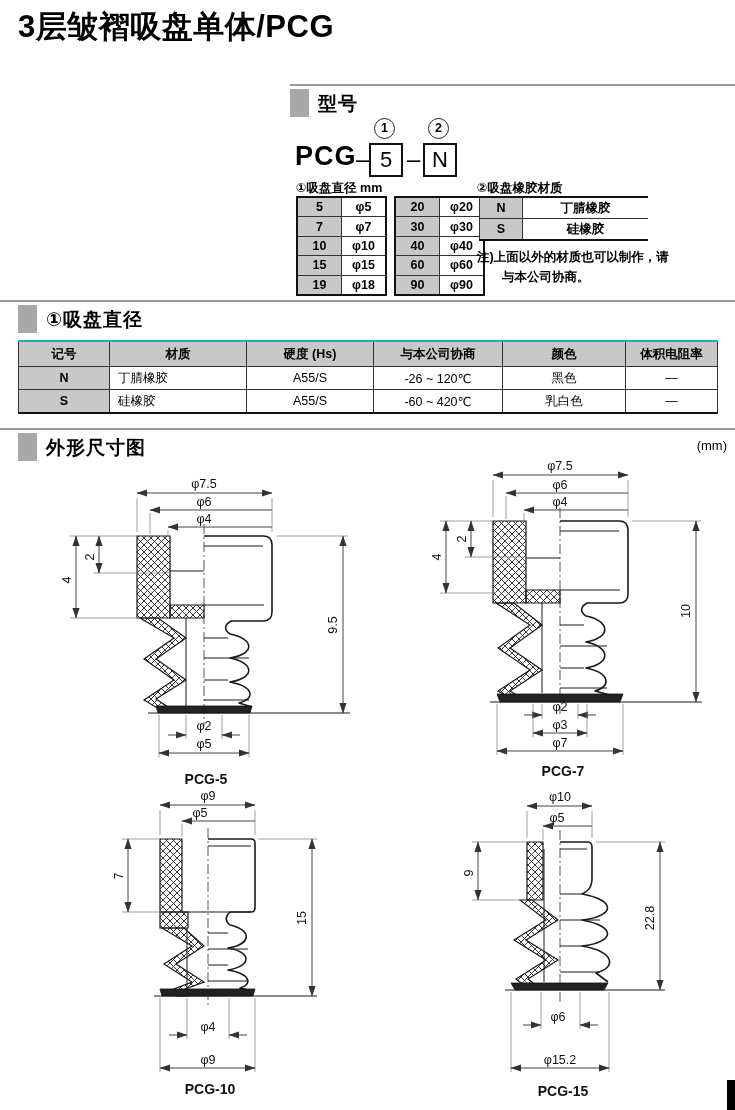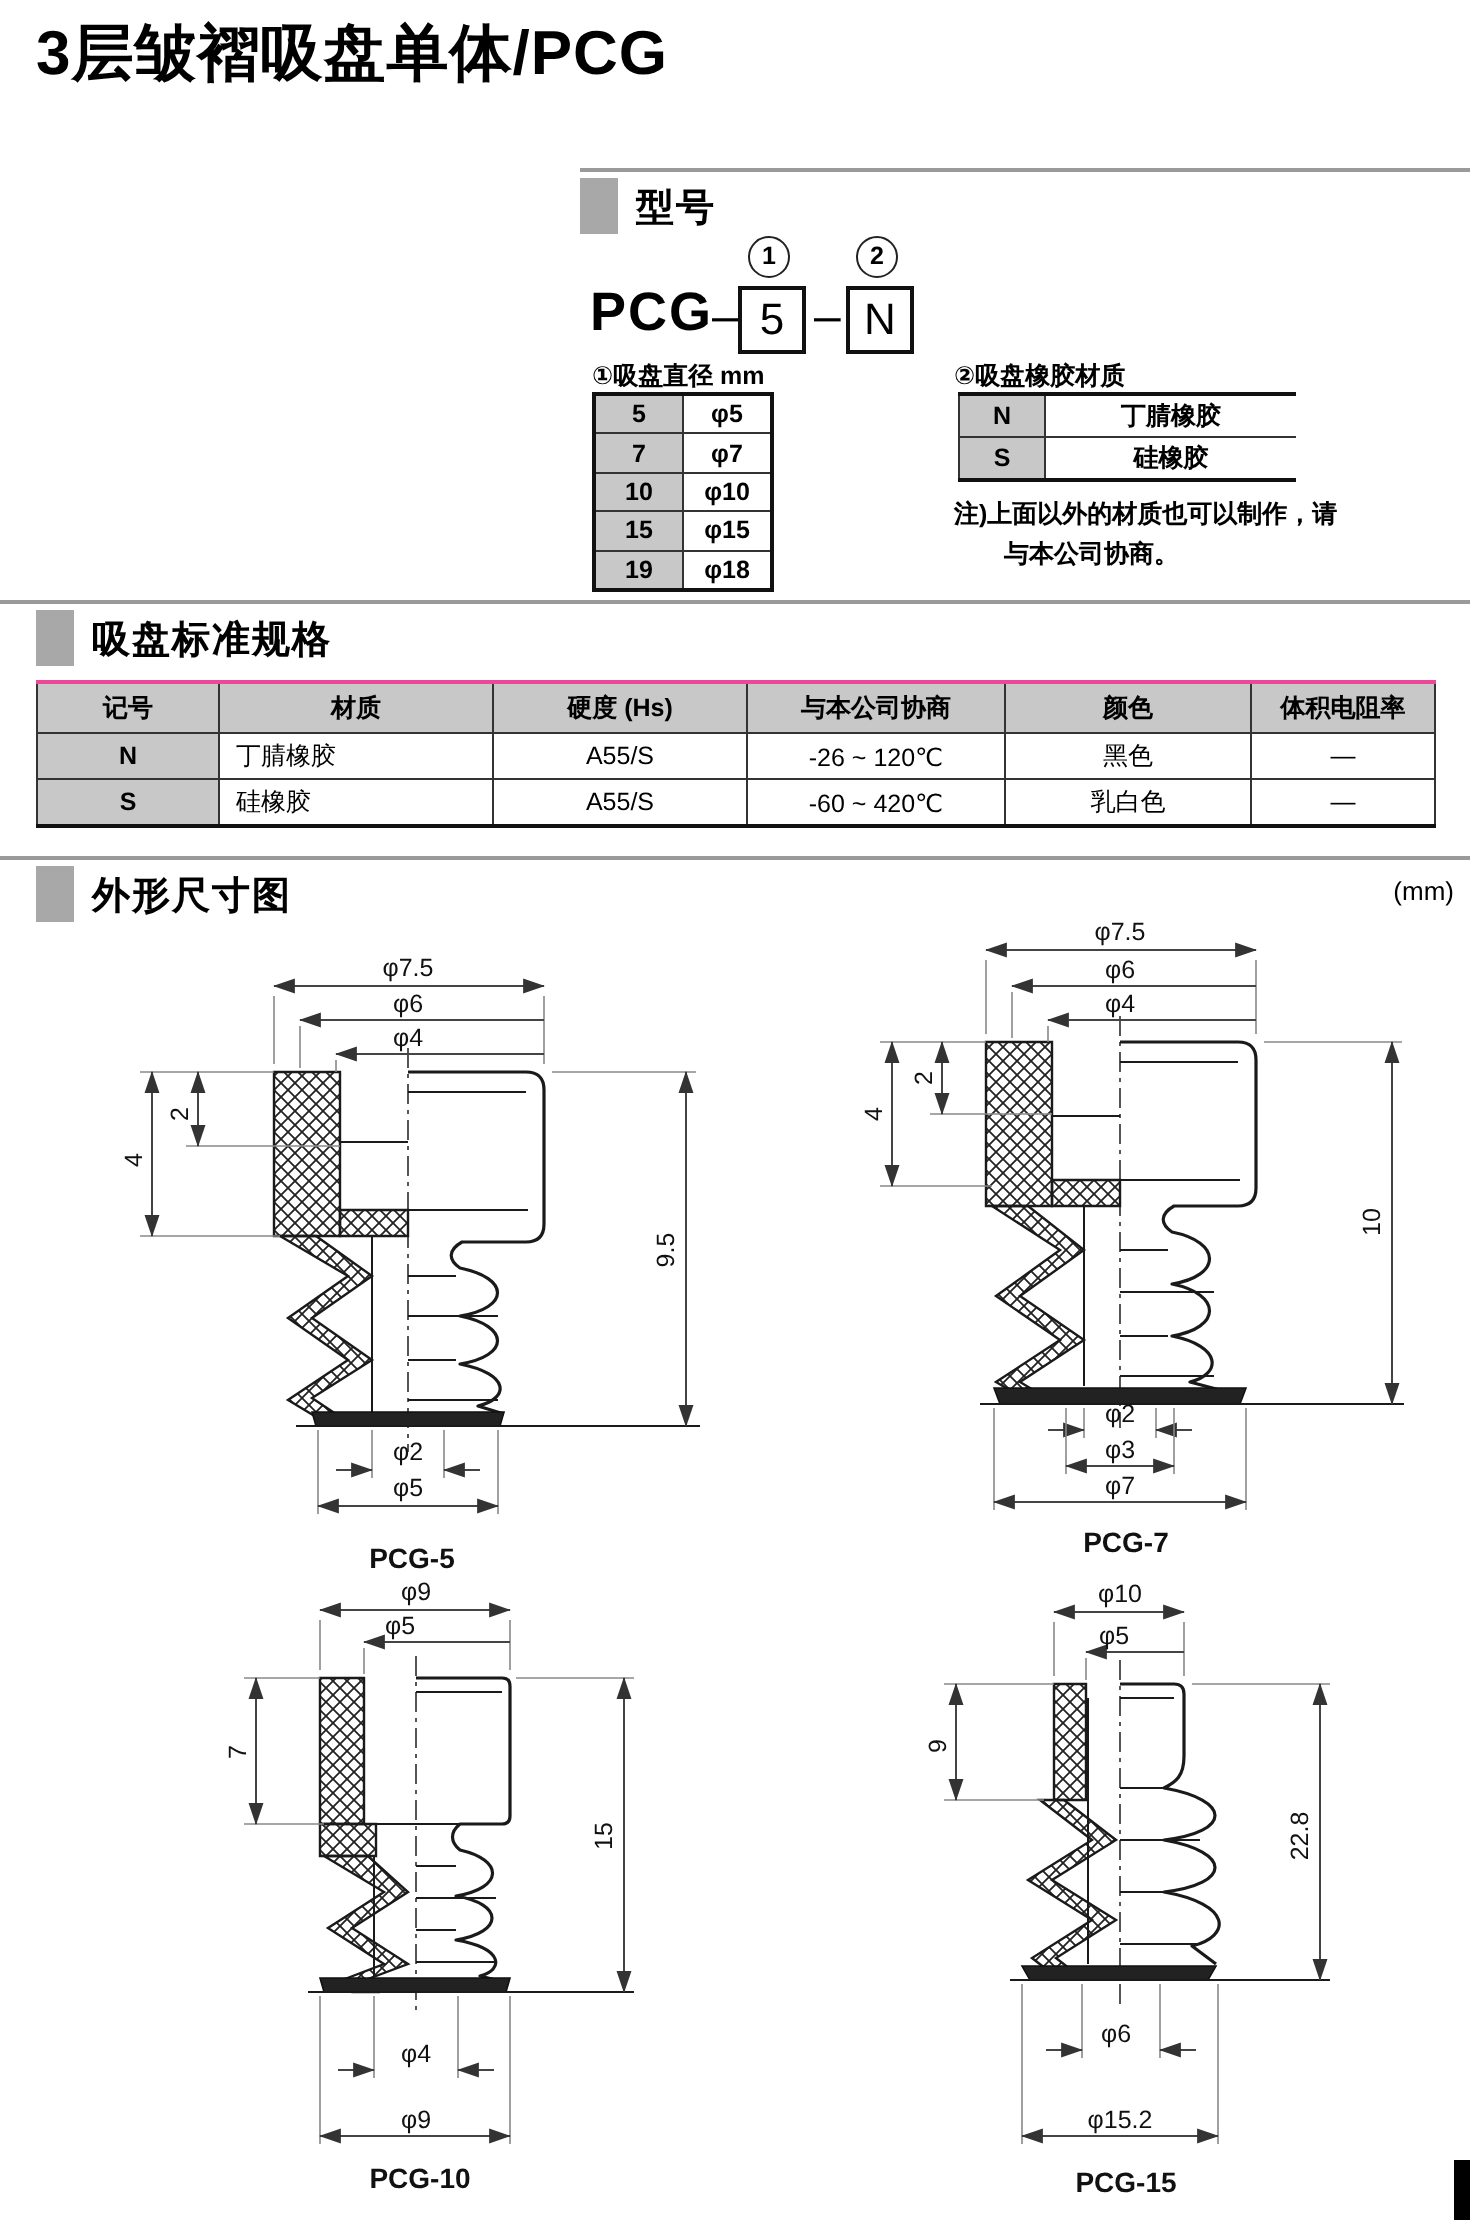--- a/index.html
+++ b/index.html
@@ -28,21 +28,21 @@
                 font-size:12.5px;font-weight:bold;padding:0;}
   .gray-cell{background:#c8c8c8;}
   .mat-table{border-top:2px solid #111;border-bottom:2px solid #111;border-left:1px solid #333;}
   .mat-table td{border:1px solid #333;border-right:none;height:20px;text-align:center;
                 font-size:12.5px;font-weight:bold;padding:0;}
   .mat-table td.code{width:42px;border-right:1px solid #333;}
   .mat-table td.name{width:125px;}
   .note{font-size:12.5px;font-weight:bold;line-height:1.6;}
   .note .l2{padding-left:25px;}
 
-  .spec-table{width:700px;border-top:2px solid #ec4899;border-bottom:2px solid #111;}
+  .spec-table{width:700px;border-top:2px solid #14b8a6;border-bottom:2px solid #111;}
   .spec-table th{background:#c8c8c8;border:1px solid #333;font-size:12.5px;
                  font-weight:bold;height:24px;padding:0 4px;}
   .spec-table td{border:1px solid #333;font-size:12.5px;height:22px;
                  text-align:center;padding:0 6px;}
   .spec-table td.mat{text-align:left;padding-left:8px;}
   .spec-table .gray-cell{font-weight:bold;}
 
   
   svg text{font-size:12.5px;fill:#111;}
   svg text.lbl{font-size:14px;font-weight:bold;}
@@ -93,20 +93,44 @@
       <tr>
             <td class="gray-cell">15</td>
             <td>φ15</td>
           </tr>
       <tr>
             <td class="gray-cell">19</td>
             <td>φ18</td>
           </tr>
     </tbody>
       </table>
+    <table class="dia-table">
+      <tbody>
+          <tr>
+            <td class="gray-cell">20</td>
+            <td>φ20</td>
+          </tr>
+      <tr>
+            <td class="gray-cell">30</td>
+            <td>φ30</td>
+          </tr>
+      <tr>
+            <td class="gray-cell">40</td>
+            <td>φ40</td>
+          </tr>
+      <tr>
+            <td class="gray-cell">60</td>
+            <td>φ60</td>
+          </tr>
+      <tr>
+            <td class="gray-cell">90</td>
+            <td>φ90</td>
+          </tr>
+    </tbody>
+      </table>
   </div>
 
   <div class="abs tbl-label" style="left:477px;top:180px;">②吸盘橡胶材质</div>
   <table class="abs mat-table" style="left:479px;top:196px;">
     <tbody>
         <tr>
       <td class="code gray-cell">N</td>
       <td class="name">丁腈橡胶</td>
     </tr>
     <tr>
@@ -115,21 +139,21 @@
     </tr>
   </tbody>
     </table>
   <div class="abs note" style="left:477px;top:247px;width:262px;">
     <div>注)上面以外的材质也可以制作，请</div>
     <div class="l2">与本公司协商。</div>
   </div>
 
   <div class="abs sec-line" style="left:0;top:300px;width:735px;"></div>
   <div class="abs sec-square" style="left:18px;top:305px;"></div>
-  <div class="abs sec-title" style="left:46px;top:307px;">吸盘标准规格</div>
+  <div class="abs sec-title" style="left:46px;top:307px;">①吸盘直径</div>
 
   <table class="abs spec-table" style="left:18px;top:340px;">
     <tbody>
         <tr>
       <th style="width:82px;">记号</th>
       <th style="width:128px;">材质</th>
       <th style="width:118px;">硬度 (Hs)</th>
       <th style="width:120px;">与本公司协商</th>
       <th style="width:114px;">颜色</th>
       <th>体积电阻率</th>

